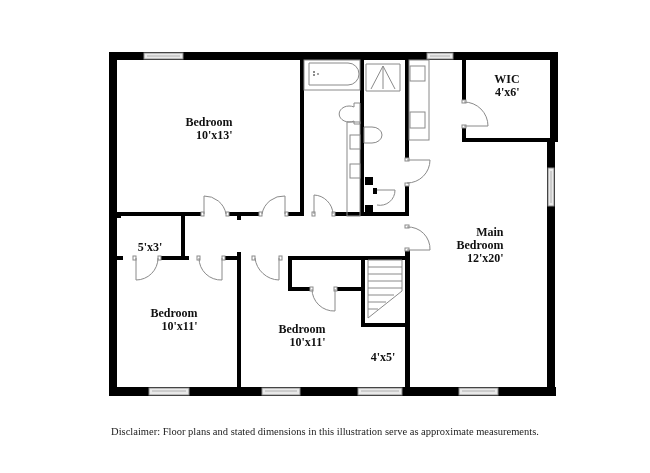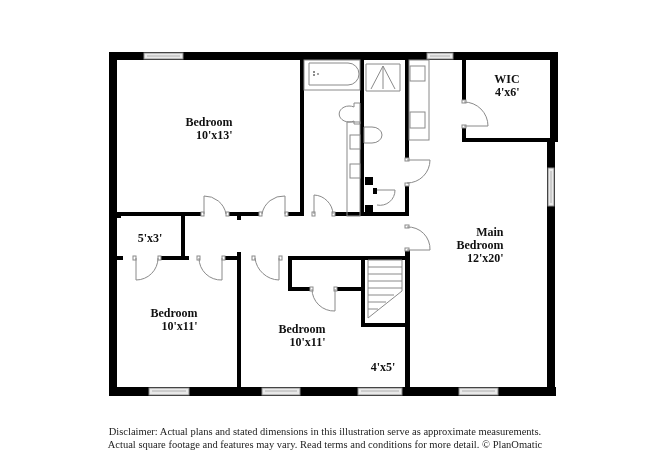--- a/index.html
+++ b/index.html
@@ -165,36 +165,35 @@
 </svg>
 
 <div class="label" style="left:209px; top:116px;">
   <div>Bedroom</div>
   <div>10'x13'</div>
 </div>
 <div class="label" style="left:507px; top:73px;">
   <div>WIC</div>
   <div>4'x6'</div>
 </div>
-<div class="label" style="left:150px; top:232px;">
+<div class="label" style="left:150px; top:241px;">
   <div>5'x3'</div>
 </div>
 <div class="label" style="left:480px; top:226px;">
   <div>Main</div>
   <div>Bedroom</div>
   <div>12'x20'</div>
 </div>
 <div class="label" style="left:174px; top:307px;">
   <div>Bedroom</div>
   <div>10'x11'</div>
 </div>
 <div class="label" style="left:302px; top:323px;">
   <div>Bedroom</div>
   <div>10'x11'</div>
 </div>
-<div class="label" style="left:383px; top:351px;margin-top:10px;">
+<div class="label" style="left:383px; top:351px;">
   <div>4'x5'</div>
 </div>
 
 <div class="disclaimer">
-  <div>Disclaimer: Actual plans and stated dimensions in this illustration serve as approximate measurements.</div>
-  <div>Actual square footage and features may vary. Read terms and conditions for more detail. © PlanOmatic</div>
+  <div>Disclaimer: Floor plans and stated dimensions in this illustration serve as approximate measurements.</div>
 </div>
 
 </body></html>

